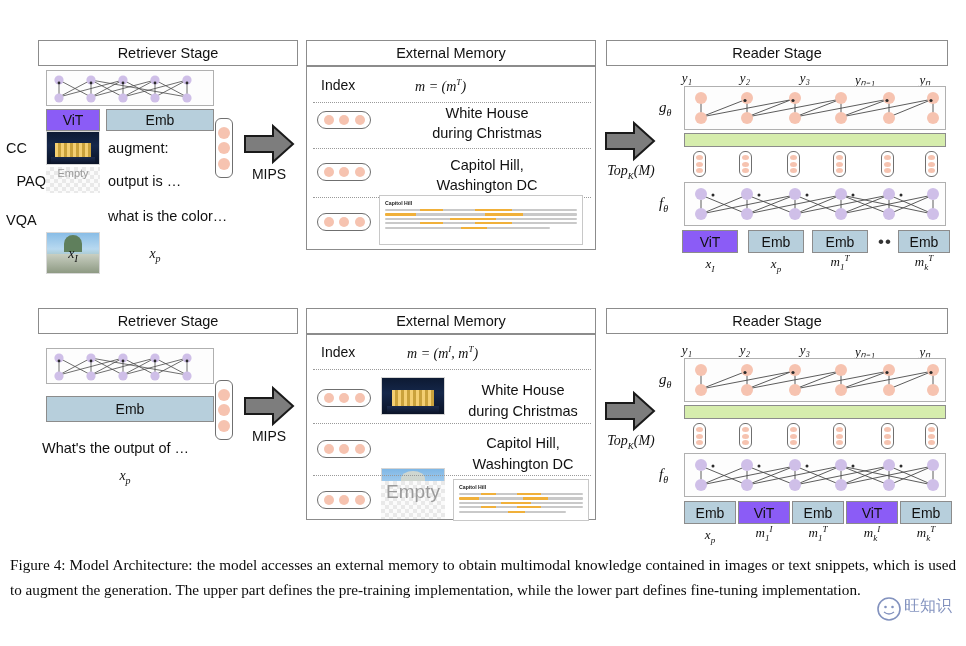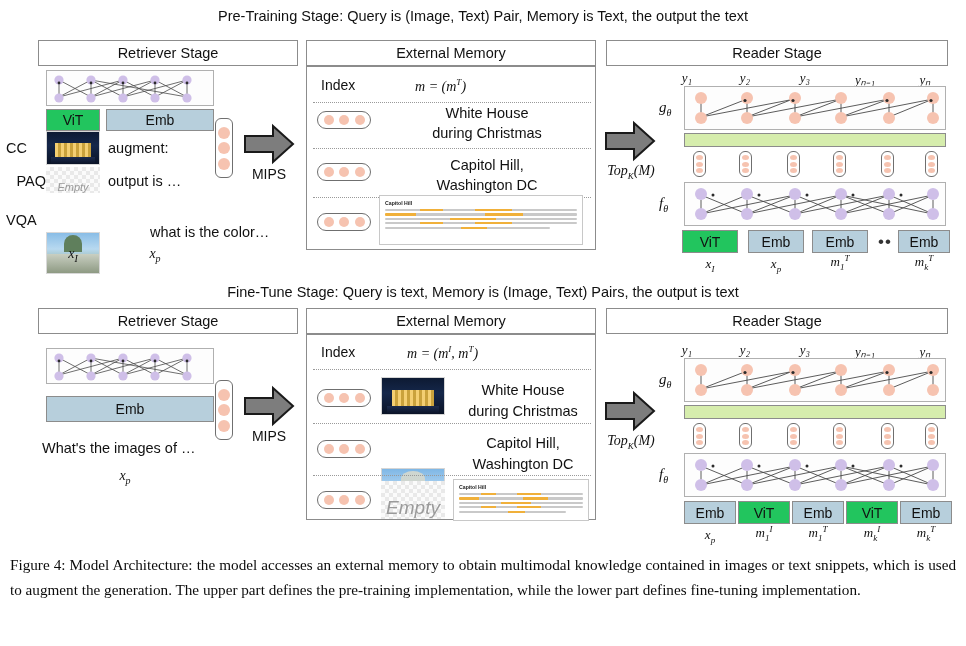--- a/index.html
+++ b/index.html
@@ -27,21 +27,21 @@
     text-align: center;
     line-height: 1;
   }
 
   .small-box {
     border: 1px solid #8c8c8c;
     font-size: 14px;
     color: #111;
     text-align: center;
   }
-  .box-yellow { background: #22c55e; }
+  .box-yellow { background: #8b5cf6; }
   .box-blue   { background: #b7cfdc; }
 
   .net-panel {
     border: 1px solid #b0b0b0;
     background: #fdfdfd;
   }
 
   .plain-txt { font-size: 14.5px; color: #111; }
   .mathit {
     font-family: "Liberation Serif", serif;
@@ -119,23 +119,22 @@
     background:#5f7f5c; border-radius:50% 50% 0 0;
   }
   .thumb-vqa::after{
     content:""; position:absolute; left:0; right:0; bottom:0; height:48%;
     background: linear-gradient(to bottom,#c9cfc2,#8e9a83);
   }
   .thumb-empty {
     background:
       repeating-conic-gradient(#e9e9e9 0% 25%, #fbfbfb 0% 50%) 0 0 / 8px 8px;
     color:#9a9a9a;
-    display:flex; align-items:flex-end; justify-content:center;
+    display:flex; align-items:flex-start; justify-content:center;
     font-size: 11px;
-    font-style: italic;
   }
   .thumb-empty.big { font-size: 19px; }
 
   
   .wiki {
     border: 1px solid #c8c8c8; background:#fff;
     padding: 4px 5px; overflow:hidden;
   }
   .wiki .wt { font-size:5.2px; font-weight:bold; color:#222; margin-bottom:3px; }
   .wiki .wl { height:2.3px; margin:2.1px 0; border-radius:1px;
@@ -160,21 +159,20 @@
 
   .watermark { opacity: .55; }
 
   svg { display:block; }
 </style>
 </head>
 <body>
 
 <div id="page">
 
-  <div class="abs plain-txt" style="left:0;top:8px;width:966px;text-align:center;font-size:14.5px;">Pre-Training Stage: Query is (Image, Text) Pair, Memory is Text, the output the text</div>
 
   <div class="abs stage-header ctr" style="left:38px;top:40px;width:260px;height:26px;">
     <span>Retriever Stage</span>
   </div>
 
   <div class="abs net-panel" style="left:46px;top:70px;width:168px;height:36px;">
     <svg width="166" height="34" viewBox="0 0 166 34">
       <g stroke="#4a4a4a" stroke-width="0.8" fill="none">
         <path d="M12 26 L44 9 M12 26 L76 9 M44 26 L12 9 M44 26 L76 9 M44 26 L108 9
                  M76 26 L44 9 M76 26 L108 9 M76 26 L140 9
@@ -215,21 +213,21 @@
   <div class="abs plain-txt" style="left:108px;top:140px;">augment:</div>
 
   <div class="abs plain-txt" style="left:6px;top:173px;width:40px;text-align:right;">PAQ</div>
   <div class="abs thumb-empty" style="left:46px;top:167px;width:54px;height:26px;">
     <span>Empty</span>
   </div>
   <div class="abs plain-txt" style="left:108px;top:173px;">output is …</div>
 
   <div class="abs plain-txt" style="left:6px;top:212px;width:40px;text-align:left;">VQA</div>
   <div class="abs thumb-vqa" style="left:46px;top:198px;width:54px;height:42px;border:1px solid #d8d8d8;"></div>
-  <div class="abs plain-txt" style="left:108px;top:224px;margin-left:42px;">what is the color…</div>
+  <div class="abs plain-txt" style="left:108px;top:208px;">what is the color…</div>
 
   <div class="abs mathit" style="left:46px;top:246px;width:54px;text-align:center;font-size:14px;">
     <i>x</i><sub style="font-size:10px;">I</sub>
   </div>
   <div class="abs mathit" style="left:128px;top:246px;width:54px;text-align:center;font-size:14px;">
     <i>x</i><sub style="font-size:10px;">p</sub>
   </div>
 
   <div class="abs vbar" style="left:215px;top:118px;width:18px;height:60px;padding:4px 0;">
     <i style="width:12px;height:12px;"></i>
@@ -426,21 +424,20 @@
   <div class="abs ctr" style="left:872px;top:230px;width:26px;height:23px;font-size:17px;color:#333;letter-spacing:1px;">••</div>
   <div class="abs small-box box-blue ctr" style="left:898px;top:230px;width:52px;height:23px;">
     <span>Emb</span>
   </div>
 
   <div class="abs mathit" style="left:682px;top:256px;width:56px;text-align:center;font-size:13px;"><i>x</i><sub style="font-size:9px;">I</sub></div>
   <div class="abs mathit" style="left:748px;top:256px;width:56px;text-align:center;font-size:13px;"><i>x</i><sub style="font-size:9px;">p</sub></div>
   <div class="abs mathit" style="left:812px;top:253px;width:56px;text-align:center;font-size:13px;"><i>m</i><sub style="font-size:9px;">1</sub><sup style="font-size:9px;">T</sup></div>
   <div class="abs mathit" style="left:898px;top:253px;width:52px;text-align:center;font-size:13px;"><i>m</i><sub style="font-size:9px;">k</sub><sup style="font-size:9px;">T</sup></div>
 
-  <div class="abs plain-txt" style="left:0;top:284px;width:966px;text-align:center;font-size:14.5px;">Fine-Tune Stage: Query is text, Memory is (Image, Text) Pairs, the output is text</div>
 
   <div class="abs stage-header ctr" style="left:38px;top:308px;width:260px;height:26px;">
     <span>Retriever Stage</span>
   </div>
 
   <div class="abs net-panel" style="left:46px;top:348px;width:168px;height:36px;">
     <svg width="166" height="34" viewBox="0 0 166 34">
       <g stroke="#4a4a4a" stroke-width="0.8" fill="none">
         <path d="M12 26 L44 9 M12 26 L76 9 M44 26 L12 9 M44 26 L76 9 M44 26 L108 9
                  M76 26 L44 9 M76 26 L108 9 M76 26 L140 9
@@ -466,21 +463,21 @@
         <circle cx="108" cy="12" r="1.4"></circle>
           <circle cx="140" cy="12" r="1.4"></circle>
       </g>
     </svg>
   </div>
 
   <div class="abs small-box box-blue ctr" style="left:46px;top:396px;width:168px;height:26px;">
     <span>Emb</span>
   </div>
 
-  <div class="abs plain-txt" style="left:42px;top:440px;font-size:14.5px;">What's the images of …</div>
+  <div class="abs plain-txt" style="left:42px;top:440px;font-size:14.5px;">What's the output of …</div>
   <div class="abs mathit" style="left:98px;top:468px;width:54px;text-align:center;font-size:14px;">
     <i>x</i><sub style="font-size:10px;">p</sub>
   </div>
 
   <div class="abs vbar" style="left:215px;top:380px;width:18px;height:60px;padding:4px 0;">
     <i style="width:12px;height:12px;"></i>
       <i style="width:12px;height:12px;"></i>
       <i style="width:12px;height:12px;"></i>
   </div>
   <div class="abs" style="left:243px;top:385px;">
@@ -683,14 +680,23 @@
   </div>
 
   <div class="abs mathit" style="left:684px;top:527px;width:52px;text-align:center;font-size:13px;"><i>x</i><sub style="font-size:9px;">p</sub></div>
   <div class="abs mathit" style="left:738px;top:524px;width:52px;text-align:center;font-size:13px;"><i>m</i><sub style="font-size:9px;">1</sub><sup style="font-size:9px;">I</sup></div>
   <div class="abs mathit" style="left:792px;top:524px;width:52px;text-align:center;font-size:13px;"><i>m</i><sub style="font-size:9px;">1</sub><sup style="font-size:9px;">T</sup></div>
   <div class="abs mathit" style="left:846px;top:524px;width:52px;text-align:center;font-size:13px;"><i>m</i><sub style="font-size:9px;">k</sub><sup style="font-size:9px;">I</sup></div>
   <div class="abs mathit" style="left:900px;top:524px;width:52px;text-align:center;font-size:13px;"><i>m</i><sub style="font-size:9px;">k</sub><sup style="font-size:9px;">T</sup></div>
 
   <div class="abs caption" style="left:10px;top:553px;width:946px;">Figure 4: Model Architecture: the model accesses an external memory to obtain multimodal knowledge contained in images or text snippets, which is used to augment the generation.  The upper part defines the pre-training implementation, while the lower part defines fine-tuning implementation.</div>
 
+  <div class="abs watermark" style="left:876px;top:592px;width:90px;height:34px;">
+    <svg width="90" height="34" viewBox="0 0 90 34">
+      <circle cx="13" cy="17" r="11" fill="none" stroke="#1e3a8a" stroke-width="1.6"></circle>
+      <circle cx="9.5" cy="15" r="1.3" fill="#1e3a8a"></circle>
+      <circle cx="16.5" cy="15" r="1.3" fill="#1e3a8a"></circle>
+      <path d="M8 20 Q13 24 18 20" fill="none" stroke="#1e3a8a" stroke-width="1.3"></path>
+    </svg>
+    <div class="abs" style="left:28px;top:4px;font-size:16px;color:#1e3a8a;font-family:'DejaVu Sans',sans-serif;">旺知识</div>
+  </div>
 
 </div>
 
 </body></html>

